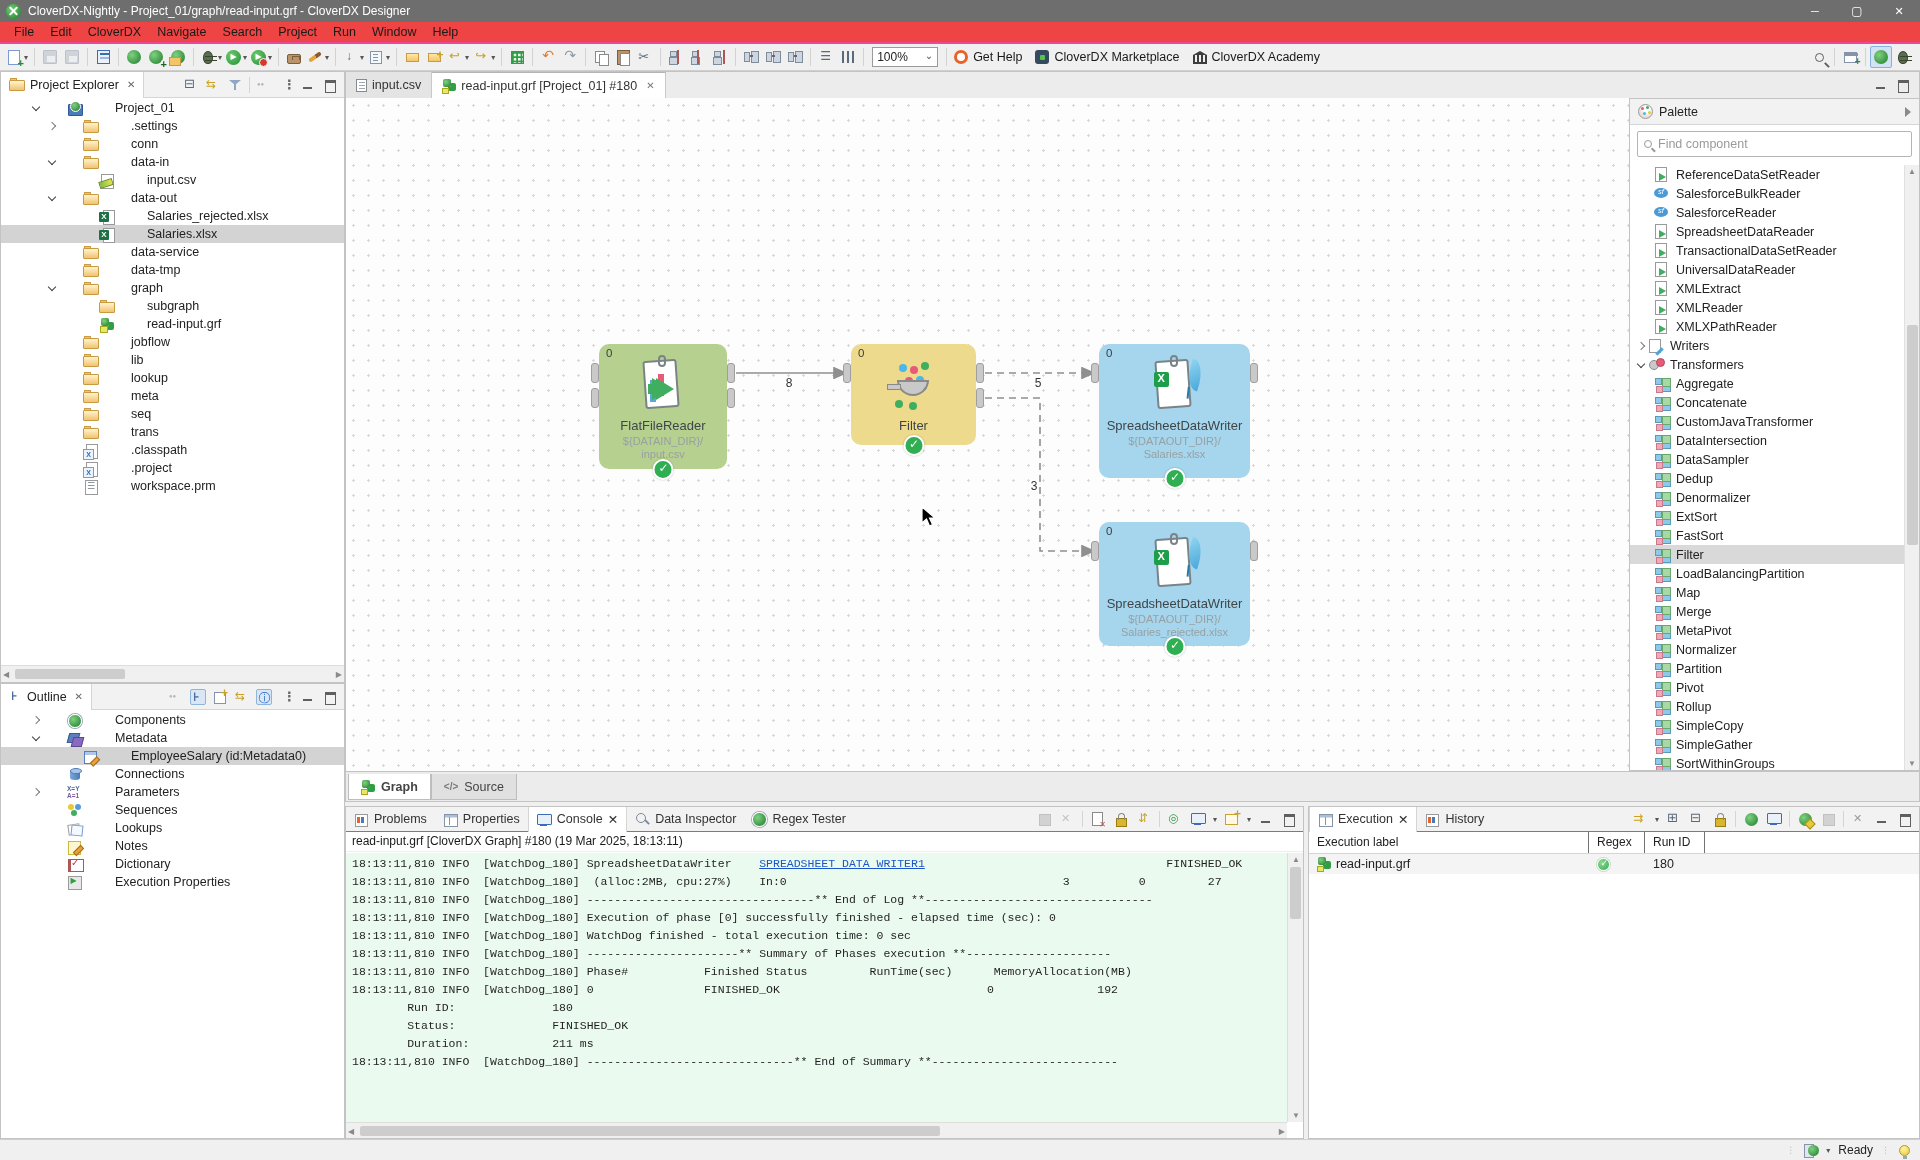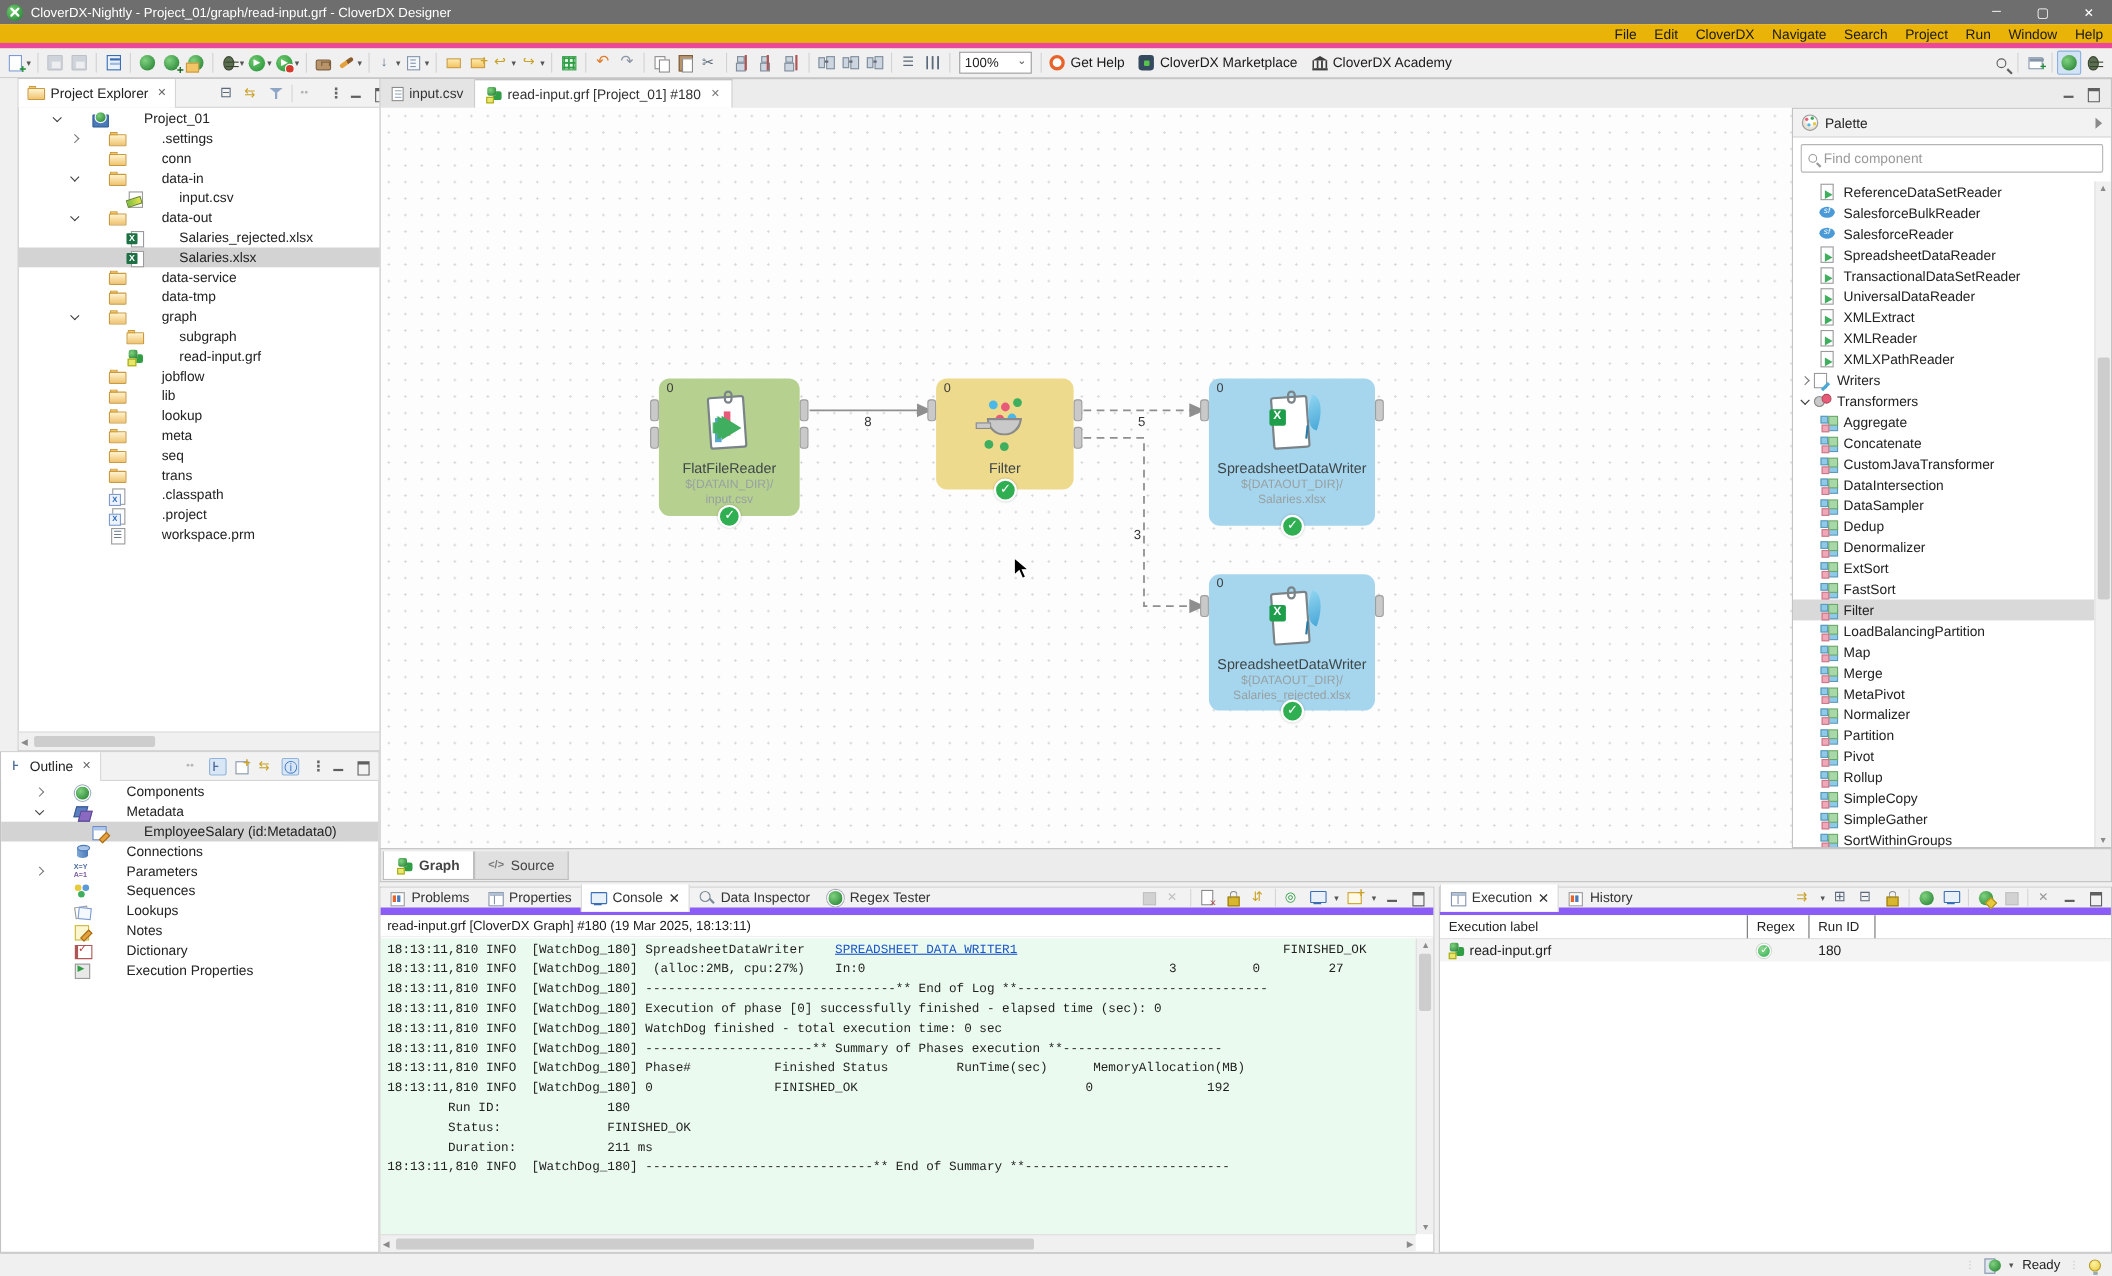--- a/index.html
+++ b/index.html
@@ -9,21 +9,21 @@
 .titlebar { position:absolute; left:0; top:0; width:1920px; height:22px; background:#6e6e6e; display:flex; align-items:center; }
 .tb-logo { width:15px; height:15px; border-radius:50%; background:radial-gradient(circle at 35% 35%, #6fcf6f, #1d7a2c); margin:0 7px 0 6px; position:relative; flex:none; }
 .tb-logo::before { content:""; position:absolute; left:2px; top:6.5px; width:11px; height:2px; background:#fff; transform:rotate(45deg); border-radius:2px;}
 .tb-logo::after { content:""; position:absolute; left:2px; top:6.5px; width:11px; height:2px; background:#fff; transform:rotate(-45deg); border-radius:2px;}
 .tb-title { color:#ffffff; font-size:12px; }
 .tb-ctrls { margin-left:auto; display:flex; height:22px; }
 .wbtn { width:42px; height:22px; color:#fff; font-size:11px; display:flex; align-items:center; justify-content:center; }
 .wbtn.close::before{content:"✕";} .wbtn.max::before{content:"▢"; font-size:12px;} .wbtn.min::before{content:"─";}
 
 
-.menubar { position:absolute; left:0; top:22px; width:1920px; height:22px; background:#eab308; display:flex; align-items:center; padding-left:6px; border-bottom:5px solid #ec4899;justify-content:flex-end; }
+.menubar { position:absolute; left:0; top:22px; width:1920px; height:22px; background:#ef4444; display:flex; align-items:center; padding-left:6px; border-bottom:2px solid #ec4899; }
 .menu-item { padding:3px 8px; font-size:12.5px; color:#1a1a1a; }
 
 
 .toolbar { position:absolute; left:0; top:44px; width:1920px; height:27px; background:#f0f0f0; border-bottom:1px solid #cfcfcf; display:flex; align-items:center; padding-left:4px; }
 .tsep { width:1px; height:18px; background:#d2d2d2; margin:0 4px; flex:none; }
 .tbtn { height:22px; min-width:22px; display:flex; align-items:center; justify-content:center; border-radius:2px; position:relative; padding:0 2px; flex:none; }
 .tbtn.dd::after { content:"▾"; font-size:8px; color:#555; margin-left:2px; }
 .tbtn.dis { opacity:.38; }
 .gb { width:16px; height:16px; position:relative; display:inline-block; flex:none; }
 .gb-newgraph { background:#fff; border:1px solid #7d9bd2; width:12px; height:15px; margin:0 2px; }
@@ -236,21 +236,21 @@
 .palscroll { position:absolute; right:0; top:66px; width:15px; bottom:0; background:#f0f0f0; border-left:1px solid #e0e0e0; }
 
 
 .viewtabs { position:absolute; left:345px; top:771px; width:1575px; height:31px; background:#ececec; border:1px solid #c3c3c3; display:flex; align-items:flex-start; padding-left:2px; }
 .gstab { height:26px; margin-top:2px; display:flex; align-items:center; gap:6px; padding:0 12px; font-size:12.5px; background:#e0e0e0; border:1px solid #bdbdbd; border-top:none; color:#444; }
 .gstab.active { background:#fff; font-weight:bold; border-top:none; }
 .gs-src { color:#7a7a7a; font-size:10px; font-weight:bold; }
 
 
 .consolep { position:absolute; left:345px; top:806px; width:959px; height:333px; background:#fff; border:1px solid #c3c3c3; }
-.ctabs { height:25px; background:#f2f2f2; border-bottom:7px solid #8b5cf6; display:flex; align-items:center; }
+.ctabs { height:25px; background:#f2f2f2; border-bottom:1px solid #8b5cf6; display:flex; align-items:center; }
 .ctab { height:25px; display:flex; align-items:center; gap:5px; padding:0 8px; font-size:12.5px; color:#333; }
 .ctab.active { background:#fff; border-right:1px solid #d5d5d5; border-left:1px solid #d5d5d5; }
 .cti { width:15px; height:15px; position:relative; }
 .cti-problems::before { content:""; position:absolute; left:1px; top:2px; width:11px; height:11px; background:#fff; border:1px solid #9a9a9a; }
 .cti-problems::after { content:""; position:absolute; left:3px; top:5px; width:3px; height:6px; background:#e8632a; box-shadow:4px 0 0 #4a7ab8; }
 .cti-properties::before { content:""; position:absolute; left:1px; top:2px; width:12px; height:11px; background:#fff; border:1px solid #8594a8; box-shadow:inset 0 2.5px 0 #aebfd4; }
 .cti-properties::after { content:""; position:absolute; left:6.5px; top:5px; width:1px; height:8px; background:#8594a8; }
 .cti-console::before { content:""; position:absolute; left:0; top:2px; width:13px; height:9px; background:#e8f0fa; border:1.6px solid #3a6db4; border-radius:1px; }
 .cti-console::after { content:""; position:absolute; left:3px; top:12px; width:7px; height:2px; background:#3a6db4; }
 .cti-inspector::before { content:""; position:absolute; left:1px; top:1px; width:8px; height:8px; border:1.8px solid #7a8a9a; border-radius:50%; }
@@ -445,21 +445,21 @@
     </span>
   <span class="tsep"></span>
   <span class="tbtn active-persp">
       <span class="gb gb-clover"></span>
     </span>
   <span class="tbtn" style="margin-right:6px;">
       <span class="gb gb-bug"></span>
     </span>
 </div>
 
-<div class="panel" style="left:16px;top:71px;width:345px;height:612px;">
+<div class="panel" style="left:0;top:71px;width:345px;height:612px;">
   <div class="vhead">
     <div class="vtab">
       <span class="ti ti-folder" style="margin-right:0;"></span>
       <span>Project Explorer</span>
       <span class="xx">✕</span>
     </div>
     <div class="vtools">
       <span class="hic hic-collapse"></span>
       <span class="hic hic-link"></span>
       <span class="hic hic-filter"></span>

